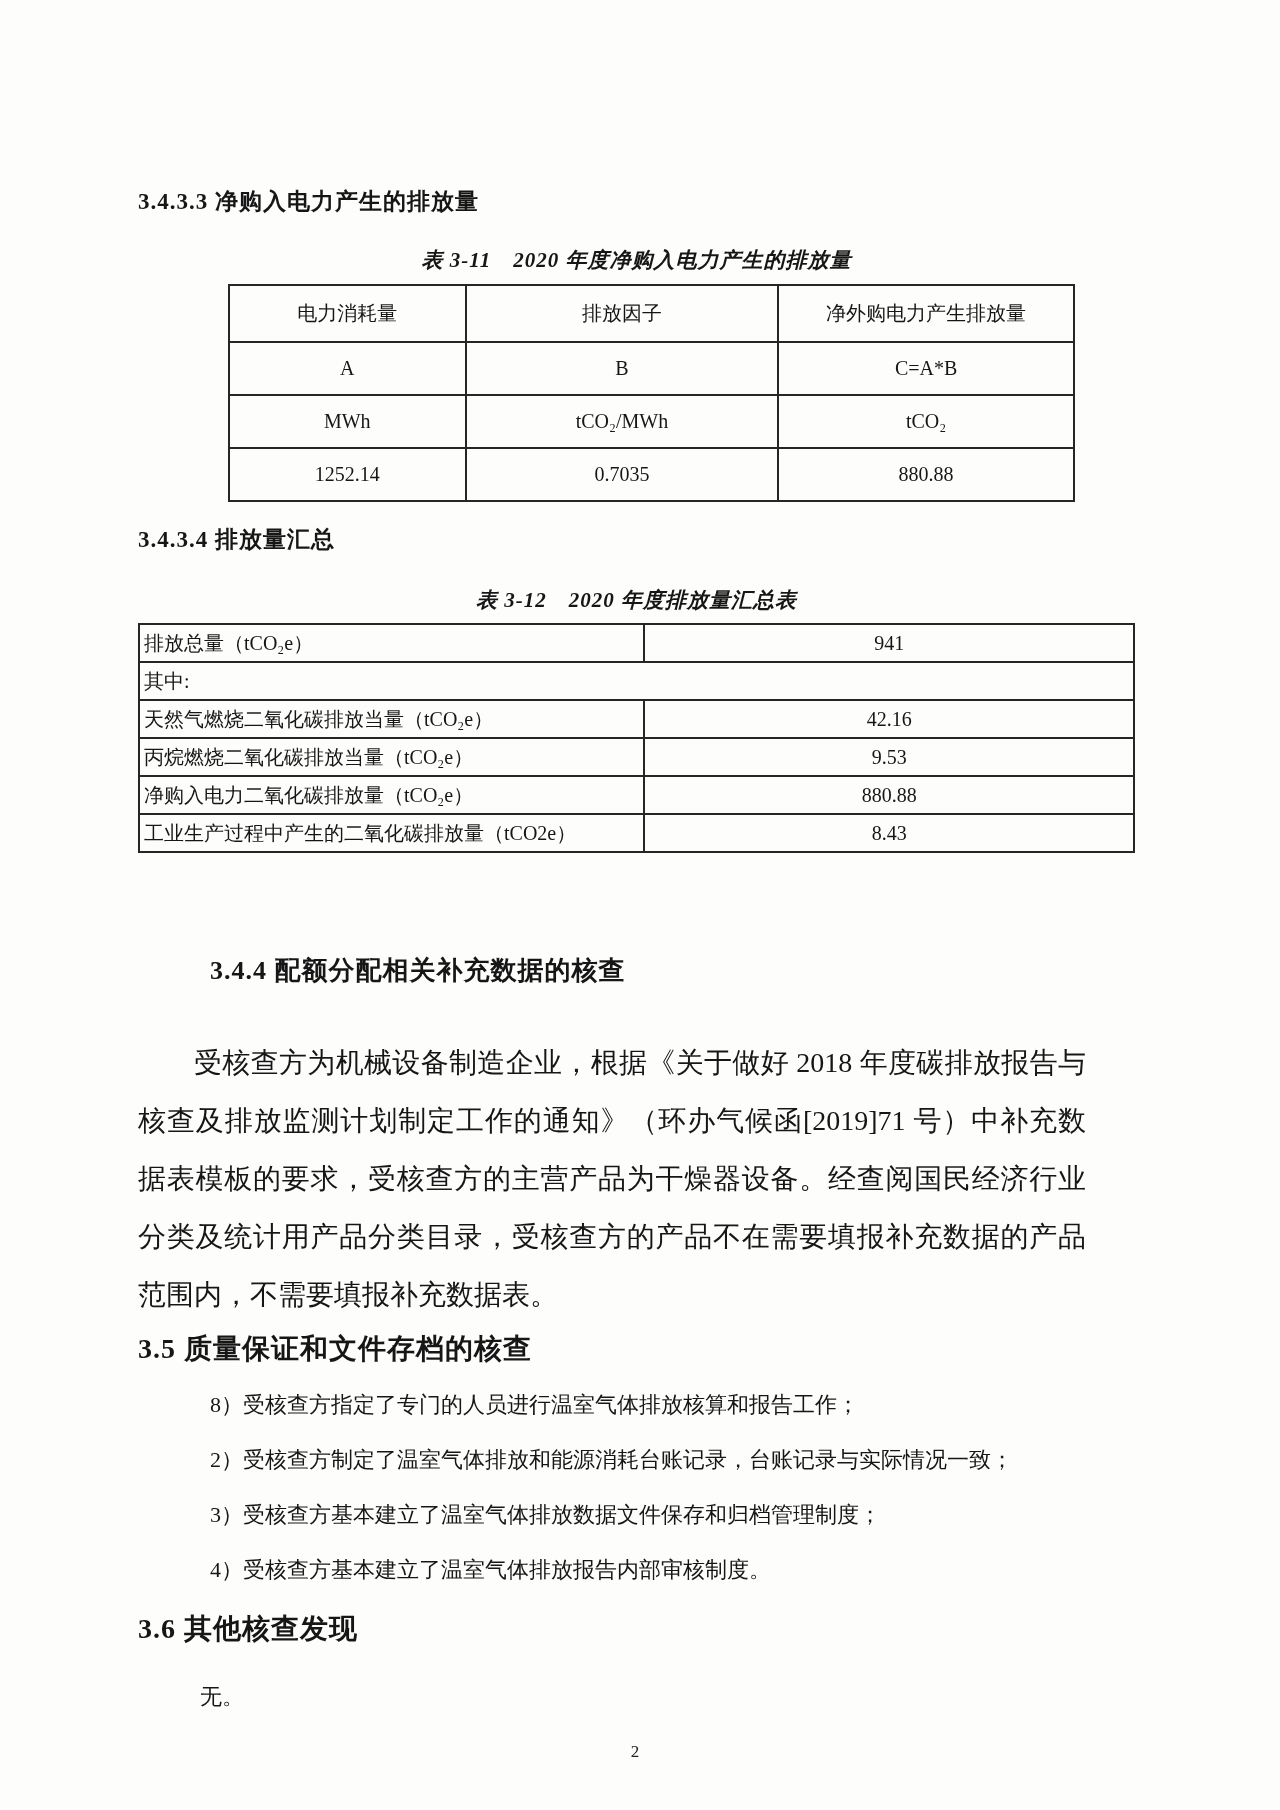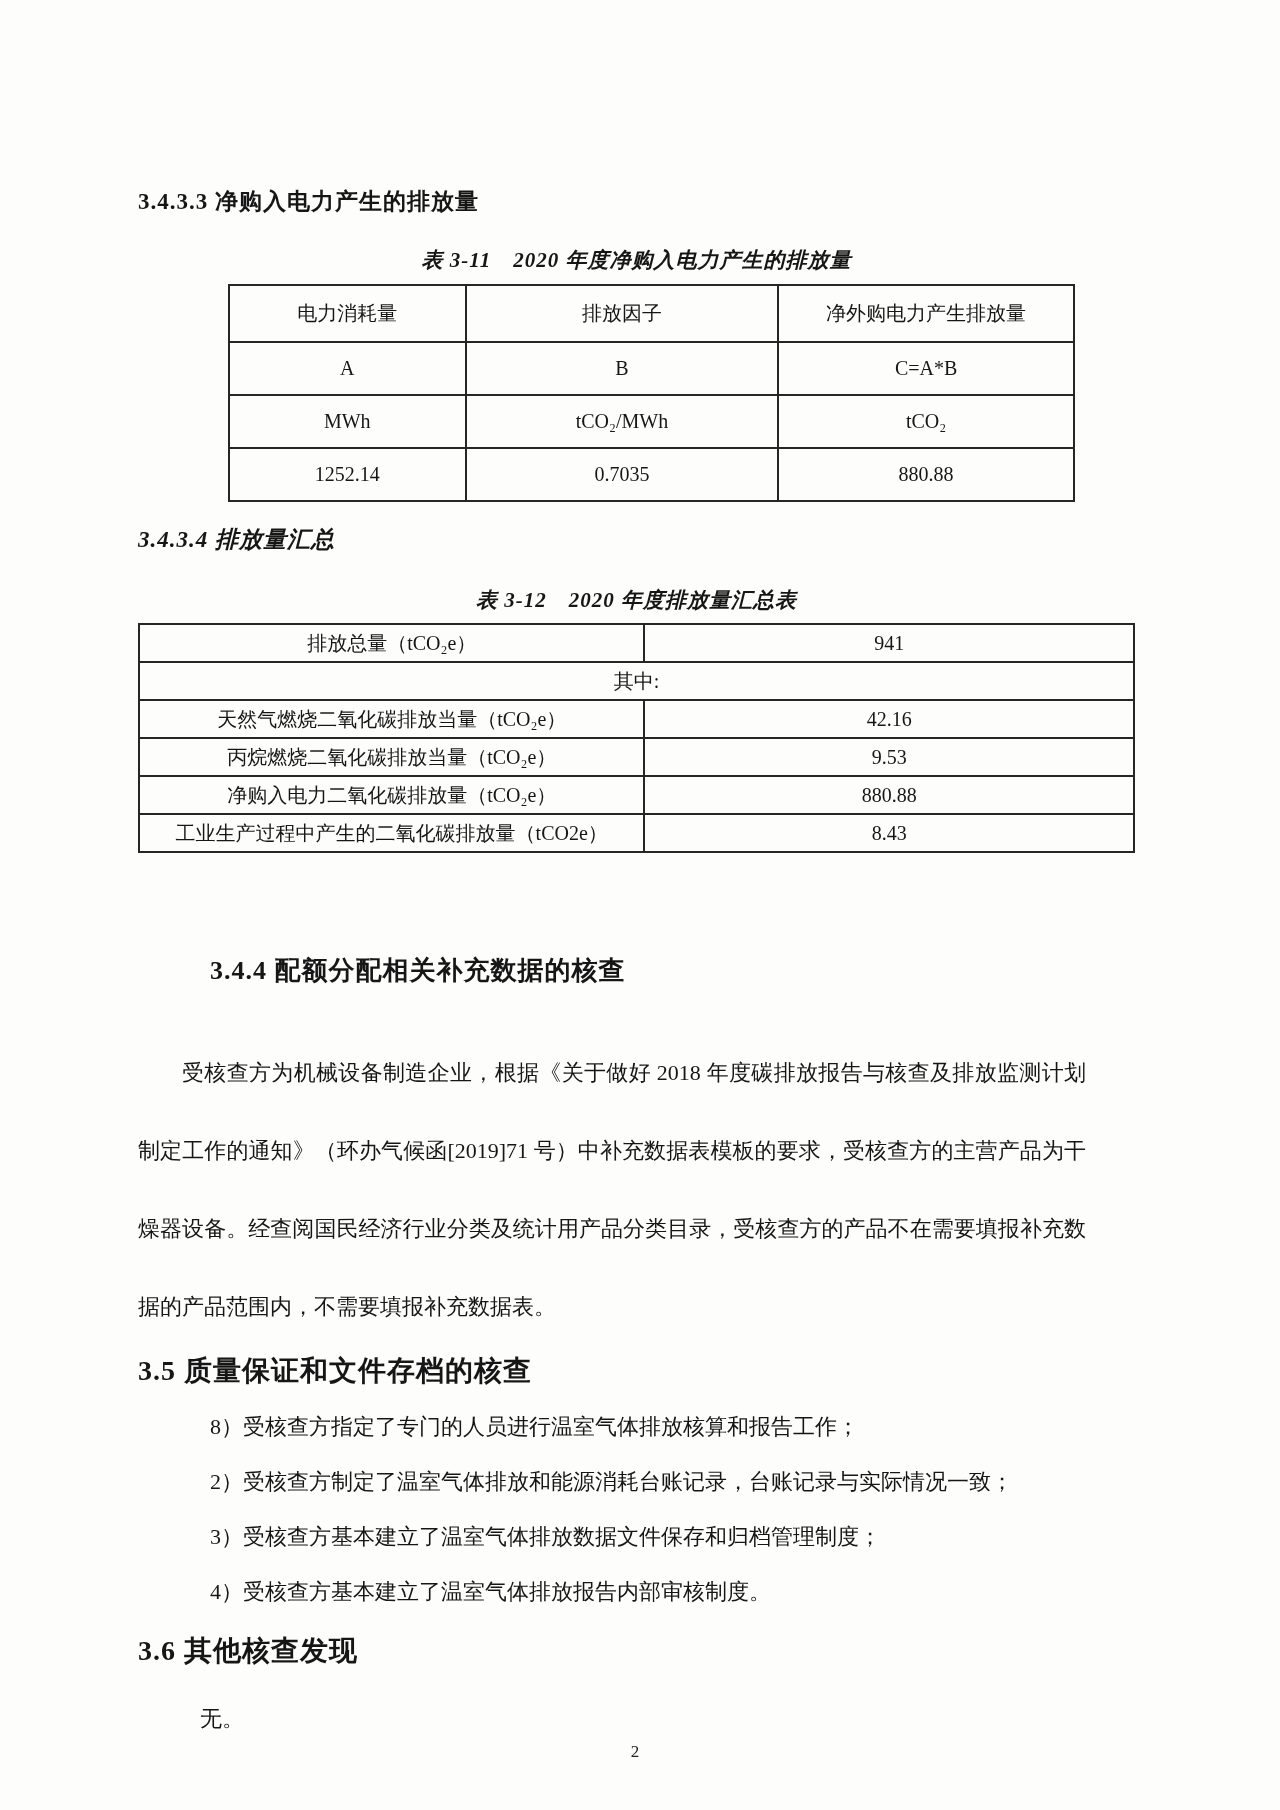--- a/index.html
+++ b/index.html
@@ -13,21 +13,21 @@
     position: relative;
   }
   .page {
     width: 1280px; height: 1810px;
     padding: 186px 145px 0 138px;
   }
   .h3 {
     font-size: 23px; font-weight: bold; margin: 0;
     letter-spacing: 1px;
   }
-  .h3434 { margin-top: 22px; font-style: italic; }
+  .h3434 { margin-top: 22px; }
   .caption {
     font-size: 21px; font-weight: bold; text-align: center;
     margin: 29px 0 0 0; letter-spacing: 1px; font-style: italic;
   }
   .caption2 { margin-top: 31px; }
   table { border-collapse: collapse; table-layout: fixed; }
   td, th {
     border: 2px solid #262626;
     font-weight: normal;
     font-size: 20px;
@@ -43,27 +43,27 @@
   .t1 col:nth-child(3) { width: 35%; }
   .t1 tr { height: 53px; }
   .t1 tr.hdr { height: 57px; }
   .t2 {
     margin: 9px 0 0 0;
     width: 997px;
   }
   .t2 col:nth-child(1) { width: 50.8%; }
   .t2 col:nth-child(2) { width: 49.2%; }
   .t2 tr { height: 38px; }
-  .t2 td.lbl { text-align: center; }
+  .t2 td.lbl { text-align: left; }
   .h2sub {
     font-size: 26px; font-weight: bold;
     margin: 100px 0 0 72px; letter-spacing: 1px;
   }
   .para {
-    font-size: 22px; line-height: 78px;
+    font-size: 28px; line-height: 58px;
     text-align: justify; text-indent: 2em;
     width: 948px;
     margin: 46px 0 0 0;
   }
   .h2 {
     font-size: 28px; font-weight: bold;
     margin: 6px 0 0 0; letter-spacing: 1px;
   }
   .h36 { margin-top: 22px; }
   .intro {

